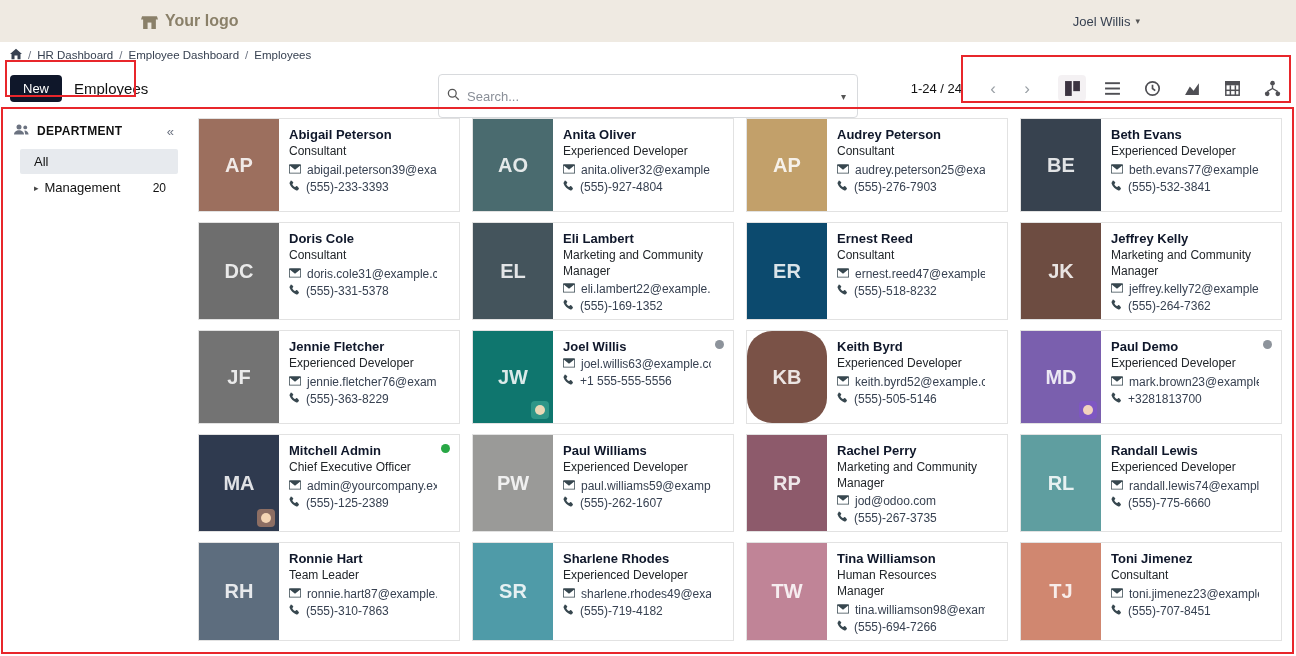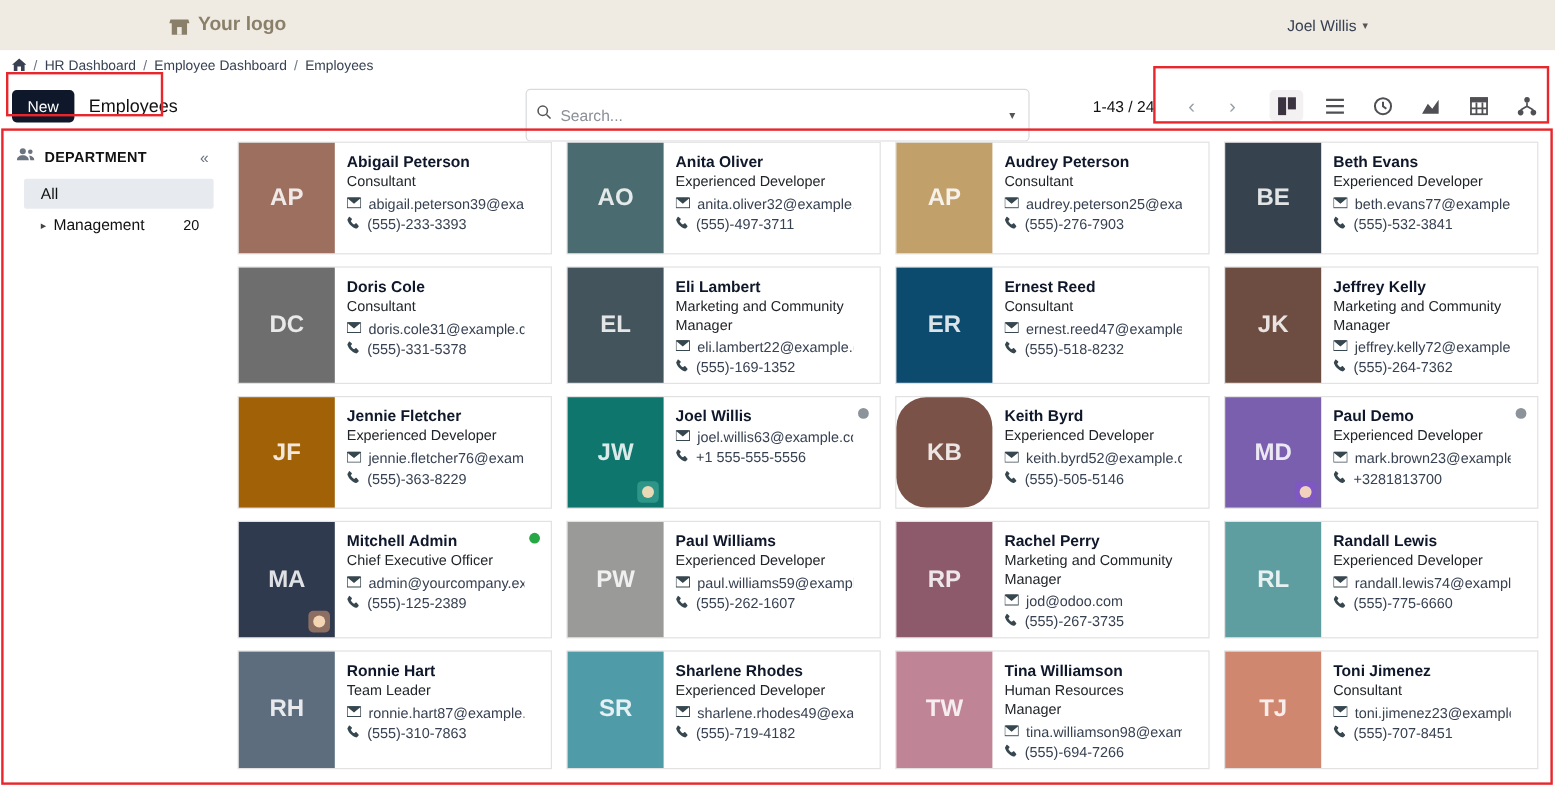--- a/index.html
+++ b/index.html
@@ -154,21 +154,21 @@
       <svg width="13" height="13" viewBox="0 0 16 16">
           <circle cx="6.5" cy="6.5" r="4.8" fill="none" stroke="#555" stroke-width="1.6"></circle>
           <line x1="10.3" y1="10.3" x2="14.5" y2="14.5" stroke="#555" stroke-width="1.6"></line>
         </svg>
     </span>
     <input type="text" placeholder="Search..." style="">
     <span class="search-caret">▾</span>
   </div>
 
   <div class="cp-right">
-    <span class="pager-text">1-43 / 24</span>
+    <span class="pager-text">1-24 / 24</span>
     <button class="pager-btn">‹</button>
     <button class="pager-btn">›</button>
     <div class="view-switcher">
       <button class="vs-btn active">
         <svg width="17" height="17" viewBox="0 0 16 16">
             <rect x="1" y="1" width="6.3" height="14" fill="#3b3340"></rect>
             <rect x="8.7" y="1" width="6.3" height="9.5" fill="#3b3340"></rect>
           </svg>
       </button>
       <button class="vs-btn">
@@ -291,21 +291,21 @@
               </svg>
         </span>
         <span>anita.oliver32@example.c...</span>
       </div>
       <div class="contact-row">
         <span>
           <svg width="11" height="11" viewBox="0 0 16 16">
                 <path fill="#37474f" d="M3.2.8 5.9 3c.4.4.5 1 .1 1.5L4.8 6c.8 1.9 2.3 3.5 4.2 4.3l1.5-1.2c.4-.4 1.1-.3 1.5.1l2.2 2.6c.4.5.4 1.1-.1 1.6l-1.5 1.4c-.5.5-1.2.6-1.8.4C6.3 13.8 2.2 9.7.8 5.2.6 4.6.8 3.9 1.3 3.4L2.7.9c.1-.1.3-.2.5-.1z"></path>
               </svg>
         </span>
-        <span>(555)-497-3711</span>
+        <span>(555)-927-4804</span>
       </div>
 
     </div>
   </article>
 
   <article class="card">
     <div class="photo" style="background: rgb(194, 160, 106);">
       <span class="initials">AP</span>
 
     </div>
@@ -472,21 +472,21 @@
                 <path fill="#37474f" d="M3.2.8 5.9 3c.4.4.5 1 .1 1.5L4.8 6c.8 1.9 2.3 3.5 4.2 4.3l1.5-1.2c.4-.4 1.1-.3 1.5.1l2.2 2.6c.4.5.4 1.1-.1 1.6l-1.5 1.4c-.5.5-1.2.6-1.8.4C6.3 13.8 2.2 9.7.8 5.2.6 4.6.8 3.9 1.3 3.4L2.7.9c.1-.1.3-.2.5-.1z"></path>
               </svg>
         </span>
         <span>(555)-264-7362</span>
       </div>
 
     </div>
   </article>
 
   <article class="card">
-    <div class="photo" style="background: #a16207;">
+    <div class="photo" style="background: #737373;">
       <span class="initials">JF</span>
 
     </div>
     <div class="card-body">
       <div class="emp-name">Jennie Fletcher</div>
       <div class="emp-title">Experienced Developer</div>
       <div class="contact-row">
         <span>
           <svg width="12" height="10" viewBox="0 0 16 12">
                 <path fill="#37474f" d="M0 0h16v12H0zm8 7L1 1.2V11h14V1.2z"></path>

